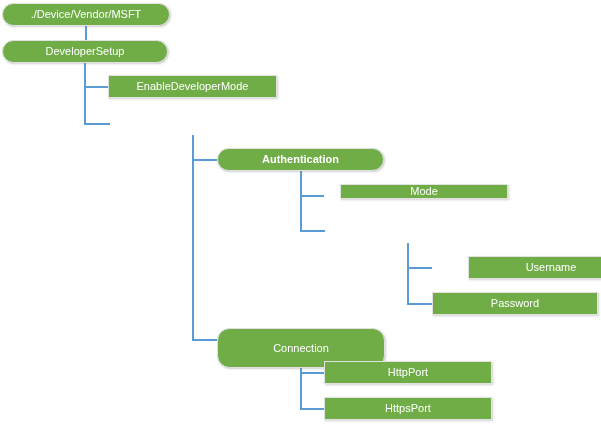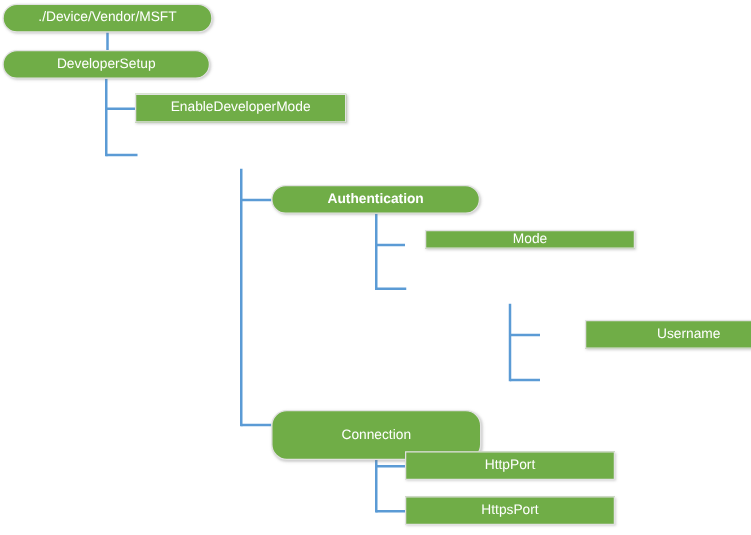--- a/index.html
+++ b/index.html
@@ -74,20 +74,23 @@
     </div>
     <div class="node rounded" style="left: 217px; top: 148px; width: 167px; height: 23px; font-weight: bold;">
       <span class="node-label">Authentication</span>
     </div>
     <div class="node rect" style="left: 324px; top: 184px; width: 168px; height: 15px; margin-left: 16px;">
       <span class="node-label">Mode</span>
     </div>
     <div class="node rect" style="left: 432px; top: 256px; width: 166px; height: 23px; margin-left: 36px;">
       <span class="node-label">Username</span>
     </div>
+    <div class="node rect" style="left: 432px; top: 292px; width: 166px; height: 23px;">
+      <span class="node-label">Password</span>
+    </div>
     <div class="node rounded" style="left: 217px; top: 328px; width: 168px; height: 40px;">
       <span class="node-label">Connection</span>
     </div>
     <div class="node rect" style="left: 324px; top: 361px; width: 168px; height: 23px; text-align: center;">
       <span class="node-label">HttpPort</span>
     </div>
     <div class="node rect" style="left: 324px; top: 397px; width: 168px; height: 23px; align-items: center;">
       <span class="node-label">HttpsPort</span>
     </div>
   </div>

